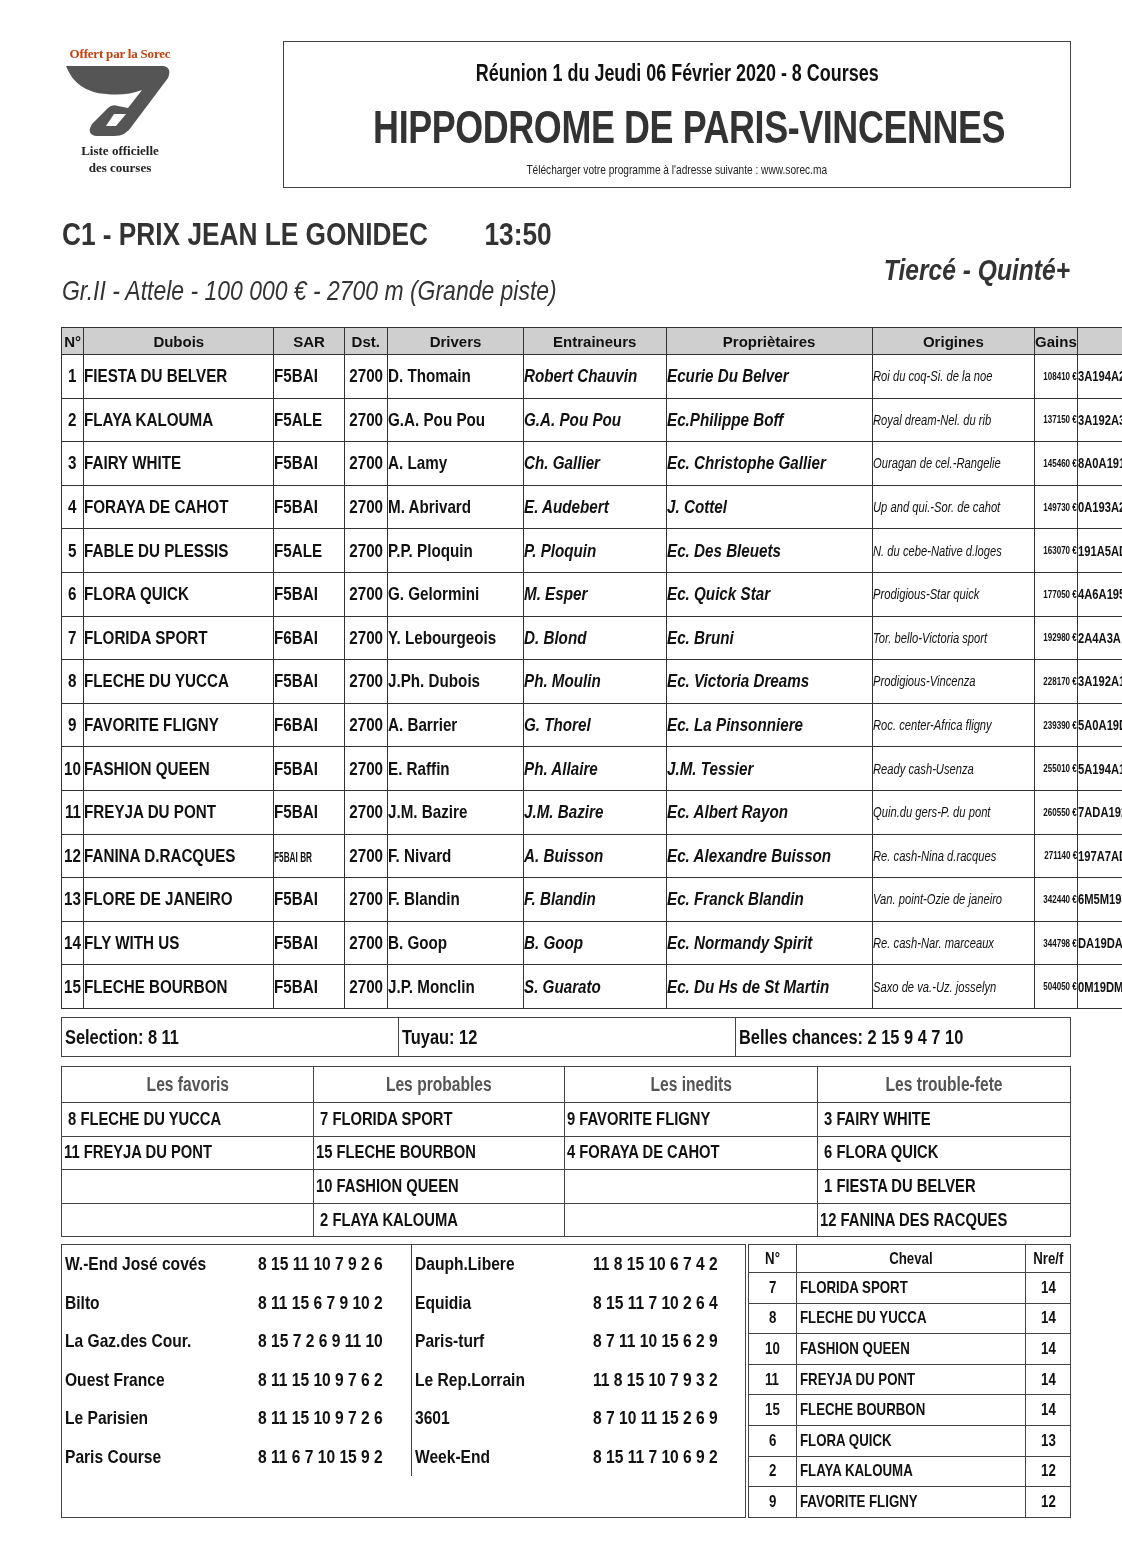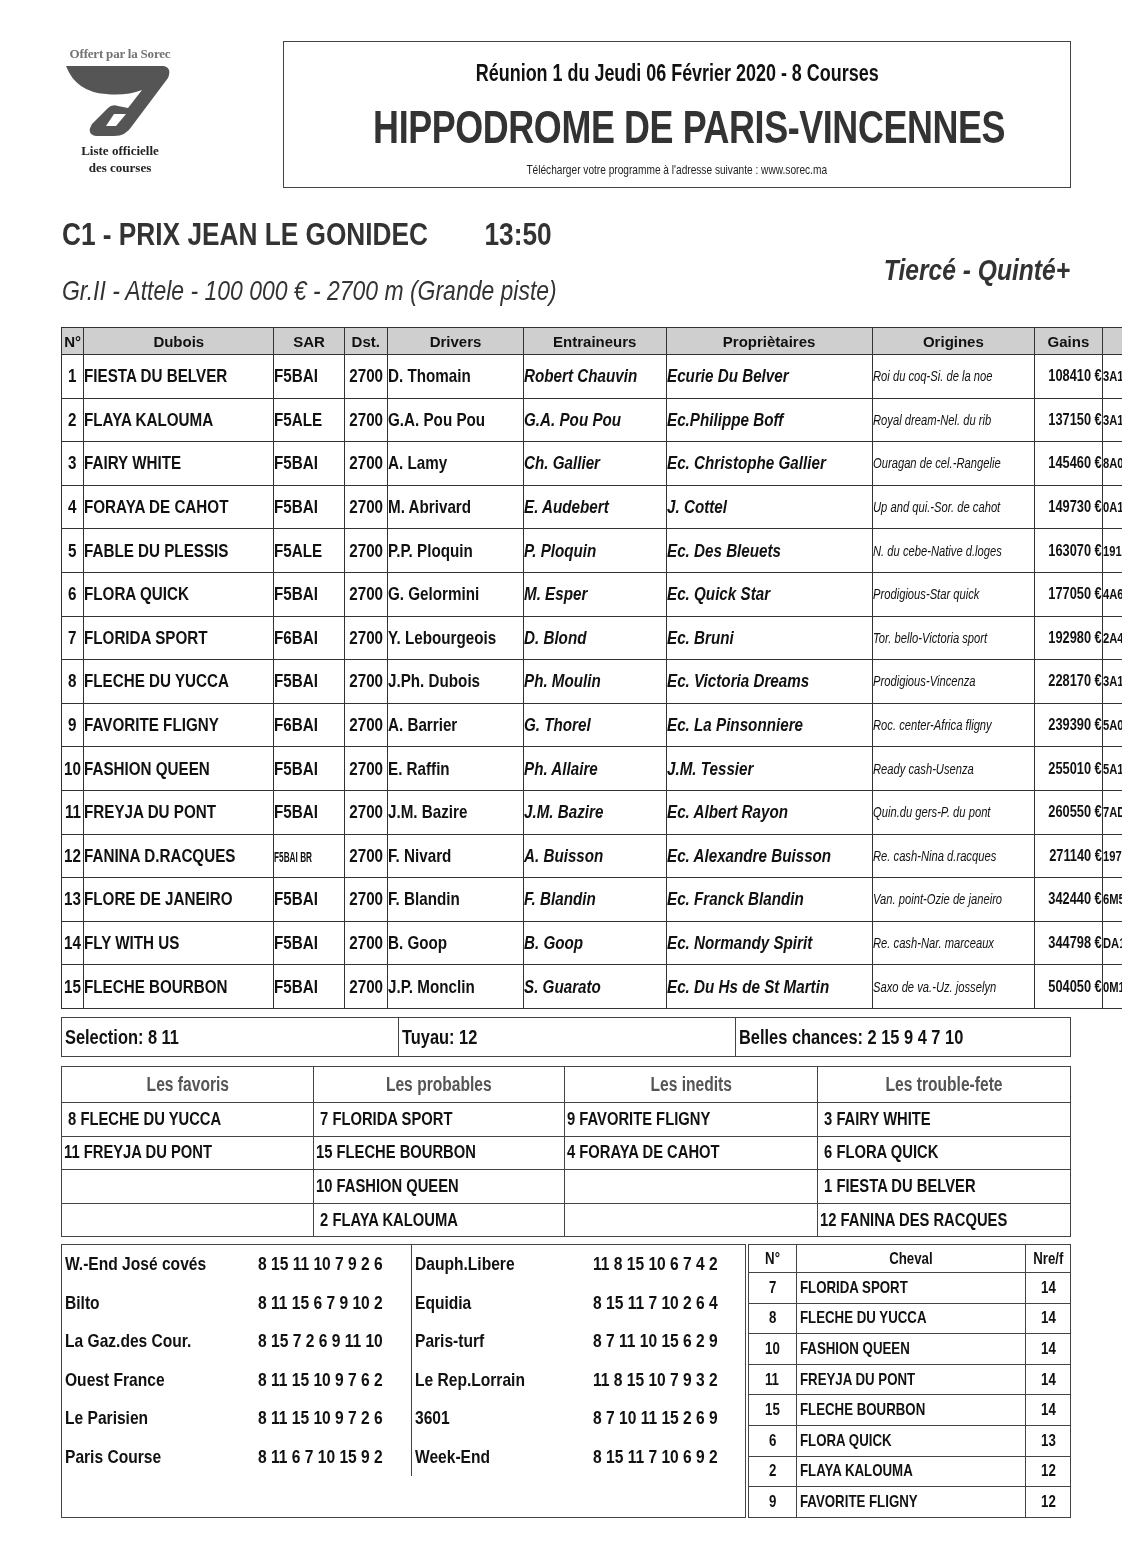--- a/index.html
+++ b/index.html
@@ -2,21 +2,21 @@
 <html><head>
 <meta charset="utf-8">
 <style>
   * { box-sizing: border-box; margin: 0; padding: 0; }
   body {
     width: 1122px; height: 1561px; background: #fff; position: relative;
     font-family: "Liberation Sans", sans-serif; color: #111; overflow: hidden;
   }
   
   .logo { position: absolute; left: 50px; top: 46px; width: 140px; height: 140px; text-align: center; font-family: "Liberation Serif", serif; font-weight: bold; }
-  .logo .top { font-size: 13px; color: #737373; letter-spacing: -0.2px; }
+  .logo .top { font-size: 13px; color: #c2410c; letter-spacing: -0.2px; }
   .logo .bot { font-size: 13px; color: #222; line-height: 17px; }
   .logo svg { display: block; margin: 2px auto 2px 6px; }
   
   .hbox { position: absolute; left: 283px; top: 41px; width: 788px; height: 147px; border: 1.5px solid #444; text-align: center; }
   .hbox .sub { position: absolute; left: 0; right: 0; top: 18px; font-size: 23px; font-weight: bold; }
   .hbox .title { position: absolute; left: 0; right: 0; top: 58px; font-size: 46px; font-weight: bold; color: #333; letter-spacing: -0.5px; }
   .hbox .dl { position: absolute; left: 0; right: 0; top: 120px; font-size: 13px; color: #222; }
   .sq { display: inline-block; transform: scaleX(0.78); transform-origin: center; white-space: nowrap; }
   
   .race { position: absolute; left: 62px; top: 216px; font-size: 32px; font-weight: bold; color: #333; }
@@ -26,21 +26,21 @@
   .bets { position: absolute; right: 52px; top: 253px; font-size: 30px; font-style: italic; font-weight: bold; color: #333; text-align: left; }
   .cond-r { display: inline-block; transform: scaleX(0.82); transform-origin: right center; white-space: nowrap; }
   
   table { border-collapse: collapse; }
   .main { position: absolute; left: 61px; top: 327px; width: 1010px; }
   .main th { background: #cfcfcf; font-size: 15px; font-weight: bold; height: 27px; border: 1.5px solid #333; }
   .main td { border: 1.5px solid #333; height: 43.6px; font-size: 19px; font-weight: bold; white-space: nowrap; overflow: hidden; }
   .main td.n { text-align: center; }
   .main td.it { font-style: italic; }
   .main td.org { font-weight: normal; font-style: italic; font-size: 14px; }
-  .main td.g { font-size: 16px; text-align: right; margin-top: 35px; }
+  .main td.g { font-size: 10px; text-align: right; margin-top: 35px; }
   .main td.p { font-size: 14px; }
   .main td .s { display: inline-block; transform: scaleX(0.8); transform-origin: left center; }
   .main td.n .s, .main td.cp .s, .main th .s { transform-origin: center; }
   
   .selrow { position: absolute; left: 61px; top: 1017px; width: 1010px; height: 40px; border: 1.5px solid #444; display: flex; font-size: 20px; font-weight: bold; }
   .selrow div { padding-left: 3px; display: flex; align-items: center; border-right: 1.5px solid #444; }
   .selrow div:last-child { border-right: none; }
   
   .cats { position: absolute; left: 61px; top: 1066px; width: 1010px; }
   .cats th { font-size: 20px; font-weight: bold; color: #555; height: 36px; border: 1.5px solid #444; border-top: 1.5px solid #444; }

